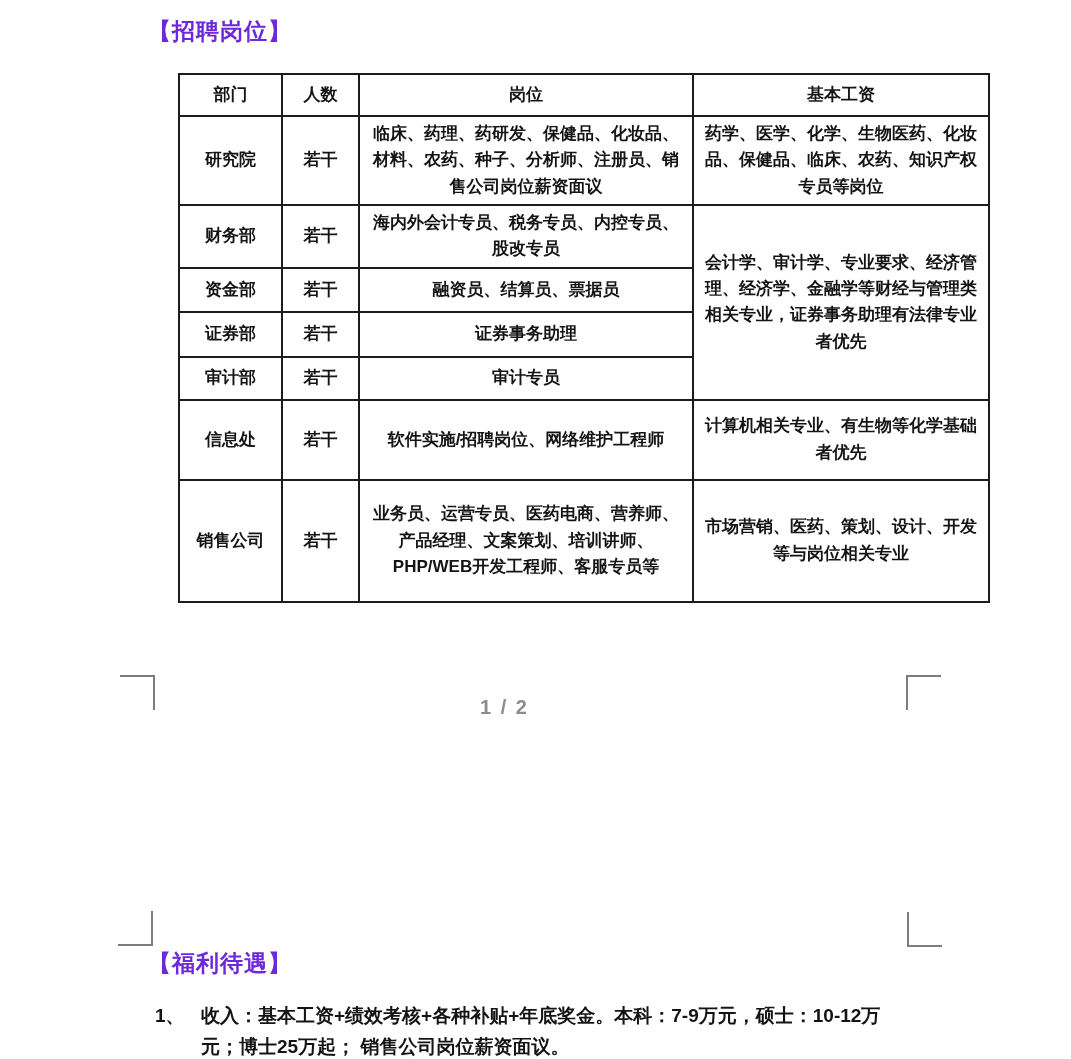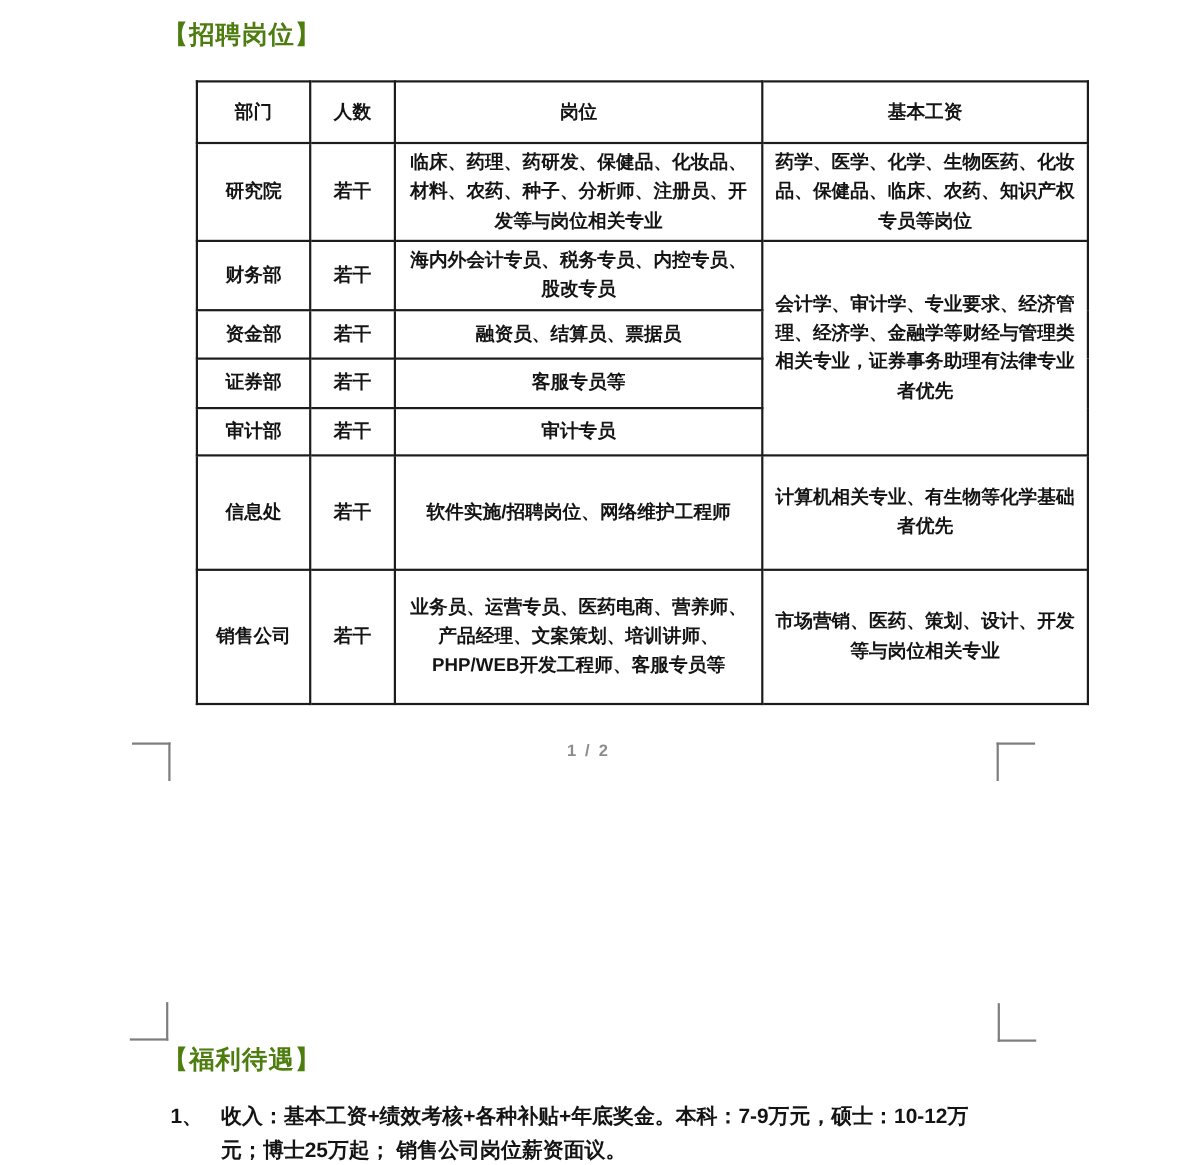--- a/index.html
+++ b/index.html
@@ -12,21 +12,21 @@
     font-family: "Liberation Sans", "DejaVu Sans", sans-serif;
     color: #121212;
   }
 
   .doc-title {
     position: absolute;
     left: 148px;
     font-size: 23px;
     font-weight: 700;
     letter-spacing: 1px;
-    color: #4d7c0f;
+    color: #6d28d9;
     font-family: Liberation Serif, serif;
   }
   #recruit-title { top: 16px; }
   #benefits-title { top: 948px; }
 
   table.recruit {
     position: absolute;
     left: 178px;
     top: 73px;
     width: 810px;
@@ -41,36 +41,36 @@
     vertical-align: middle;
     padding: 4px 9px;
     line-height: 1.55;
     color: #141414;
   }
   col.c-dept { width: 103px; }
   col.c-num  { width: 77px; }
   col.c-pos  { width: 334px; }
   col.c-req  { width: 296px; }
 
-  tr.r-head { height: 56px; }
+  tr.r-head { height: 42px; }
   tr.r-yjy  { height: 85px; }
   tr.r-cwb  { height: 47px; }
   tr.r-zjb  { height: 44px; }
   tr.r-zqb  { height: 45px; }
   tr.r-sjb  { height: 43px; }
-  tr.r-xxc  { height: 104px; }
+  tr.r-xxc  { height: 80px; }
   tr.r-xsgs { height: 122px; }
 
   .page-num {
     position: absolute;
     left: 480px;
-    top: 674px;
+    top: 696px;
     width: 110px;
-    text-align: center;
-    font-size: 15px;
+    text-align: left;
+    font-size: 20px;
     font-weight: 600;
     letter-spacing: 2px;
     color: #8c8c8c;
   }
 
   .corner-mark { position: absolute; width: 35px; height: 35px; }
   .corner-mark.m-tr { border-top: 2px solid #7d7d7d; border-right: 2px solid #7d7d7d; }
   .corner-mark.m-tl { border-top: 2px solid #7d7d7d; border-left: 2px solid #7d7d7d; }
   .corner-mark.m-br { border-bottom: 2px solid #7d7d7d; border-right: 2px solid #7d7d7d; }
   .corner-mark.m-bl { border-bottom: 2px solid #7d7d7d; border-left: 2px solid #7d7d7d; }
@@ -108,38 +108,38 @@
   <tbody>
     <tr class="r-head">
       <th>部门</th>
       <th>人数</th>
       <th>岗位</th>
       <th>基本工资</th>
     </tr>
     <tr class="r-yjy">
       <td>研究院</td>
       <td>若干</td>
-      <td>临床、药理、药研发、保健品、化妆品、材料、农药、种子、分析师、注册员、开发等与岗位相关专业</td>
+      <td>临床、药理、药研发、保健品、化妆品、材料、农药、种子、分析师、注册员、销售公司岗位薪资面议</td>
       <td>药学、医学、化学、生物医药、化妆品、保健品、临床、农药、知识产权专员等岗位</td>
     </tr>
     <tr class="r-cwb">
       <td>财务部</td>
       <td>若干</td>
       <td>海内外会计专员、税务专员、内控专员、股改专员</td>
       <td rowspan="4">会计学、审计学、专业要求、经济管理、经济学、金融学等财经与管理类相关专业，证券事务助理有法律专业者优先</td>
     </tr>
     <tr class="r-zjb">
       <td>资金部</td>
       <td>若干</td>
       <td>融资员、结算员、票据员</td>
     </tr>
     <tr class="r-zqb">
       <td>证券部</td>
       <td>若干</td>
-      <td>客服专员等</td>
+      <td>证券事务助理</td>
     </tr>
     <tr class="r-sjb">
       <td>审计部</td>
       <td>若干</td>
       <td>审计专员</td>
     </tr>
     <tr class="r-xxc">
       <td>信息处</td>
       <td>若干</td>
       <td>软件实施/招聘岗位、网络维护工程师</td>

